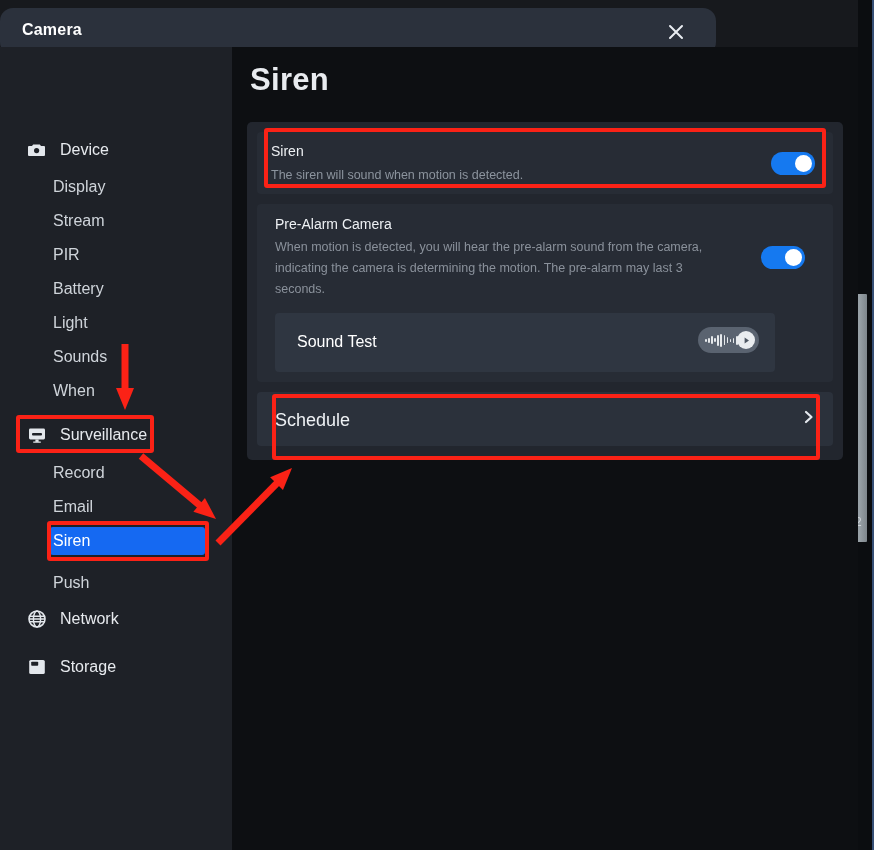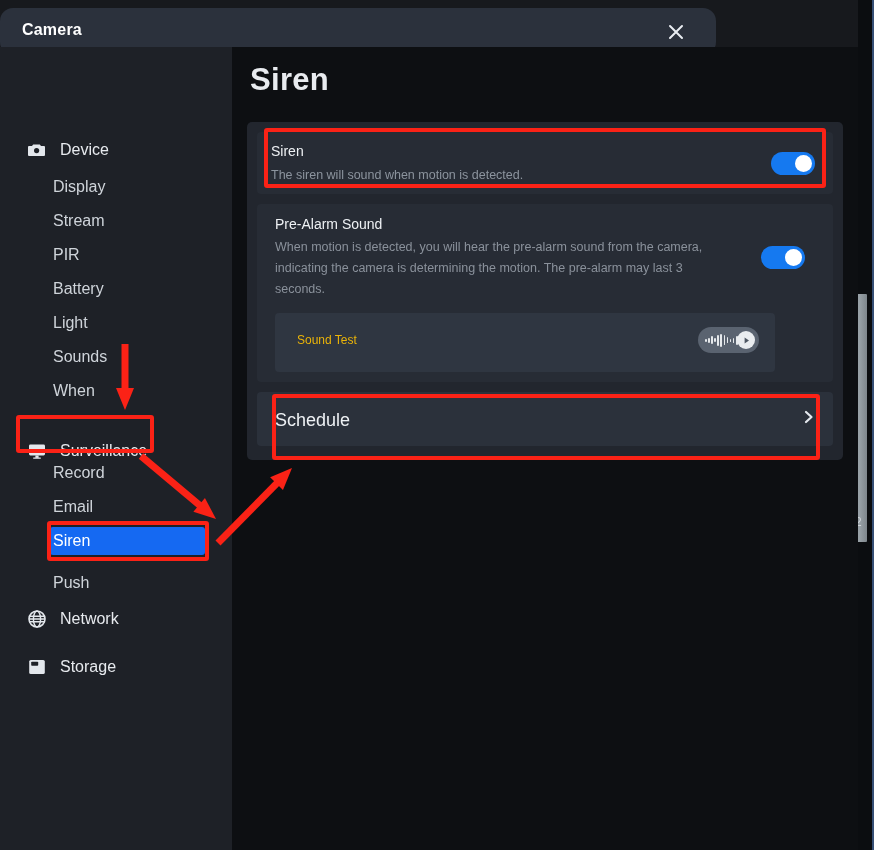--- a/index.html
+++ b/index.html
@@ -180,21 +180,21 @@
     line-height: 21px;
   }
   .soundtest {
     position: absolute; left: 18px; top: 109px;
     width: 500px; height: 59px;
     background: #2f3641;
     border-radius: 4px;
   }
   .soundtest-label {
     position: absolute; left: 22px; top: 20px;
-    font-size: 12px; color: #eab308;
+    font-size: 16px; color: #ffffff;
   }
   .soundtest-btn {
     position: absolute; right: 16px; top: 14px;
     width: 61px; height: 26px;
     background: #5a6370;
     border-radius: 13px;
     display: flex; align-items: center;
     cursor: pointer;
   }
   .wave {
@@ -307,21 +307,21 @@
         </div>
         <div class="nav-item" style="top: 262px;">
           <span class="nav-label">Light</span>
         </div>
         <div class="nav-item" style="top: 296px;">
           <span class="nav-label">Sounds</span>
         </div>
         <div class="nav-item" style="top: 330px;">
           <span class="nav-label">When</span>
         </div>
-        <div class="nav-group" style="top: 388px;">
+        <div class="nav-group" style="top: 372px;">
           <span class="nav-icon">
             <svg width="20" height="20" viewBox="0 0 20 20">
               <rect x="2" y="3.5" width="16" height="11" rx="1.4" fill="#e3e7ec"></rect>
               <rect x="5" y="8" width="10" height="2.4" rx="1" fill="#1e2127"></rect>
               <rect x="8.4" y="14.5" width="3.2" height="2.4" fill="#e3e7ec"></rect>
               <rect x="6" y="16.4" width="8" height="1.4" rx=".7" fill="#e3e7ec"></rect>
             </svg>
           </span>
           <span class="nav-label">Surveillance</span>
         </div>
@@ -367,21 +367,21 @@
 
         <div class="row-siren">
           <div class="row-title">Siren</div>
           <div class="row-sub">The siren will sound when motion is detected.</div>
           <div class="toggle toggle-siren">
             <div class="knob"></div>
           </div>
         </div>
 
         <div class="card-prealarm">
-          <div class="pa-title">Pre-Alarm Sound</div>
+          <div class="pa-title">Pre-Alarm Camera</div>
           <div class="pa-desc">When motion is detected, you will hear the pre-alarm sound from the camera, indicating the camera is determining the motion. The pre-alarm may last 3 seconds.</div>
           <div class="toggle toggle-prealarm">
             <div class="knob"></div>
           </div>
 
           <div class="soundtest">
             <div class="soundtest-label">Sound Test</div>
             <div class="soundtest-btn">
               <div class="wave" id="wave">
                   <i style="height: 3px;"></i>

